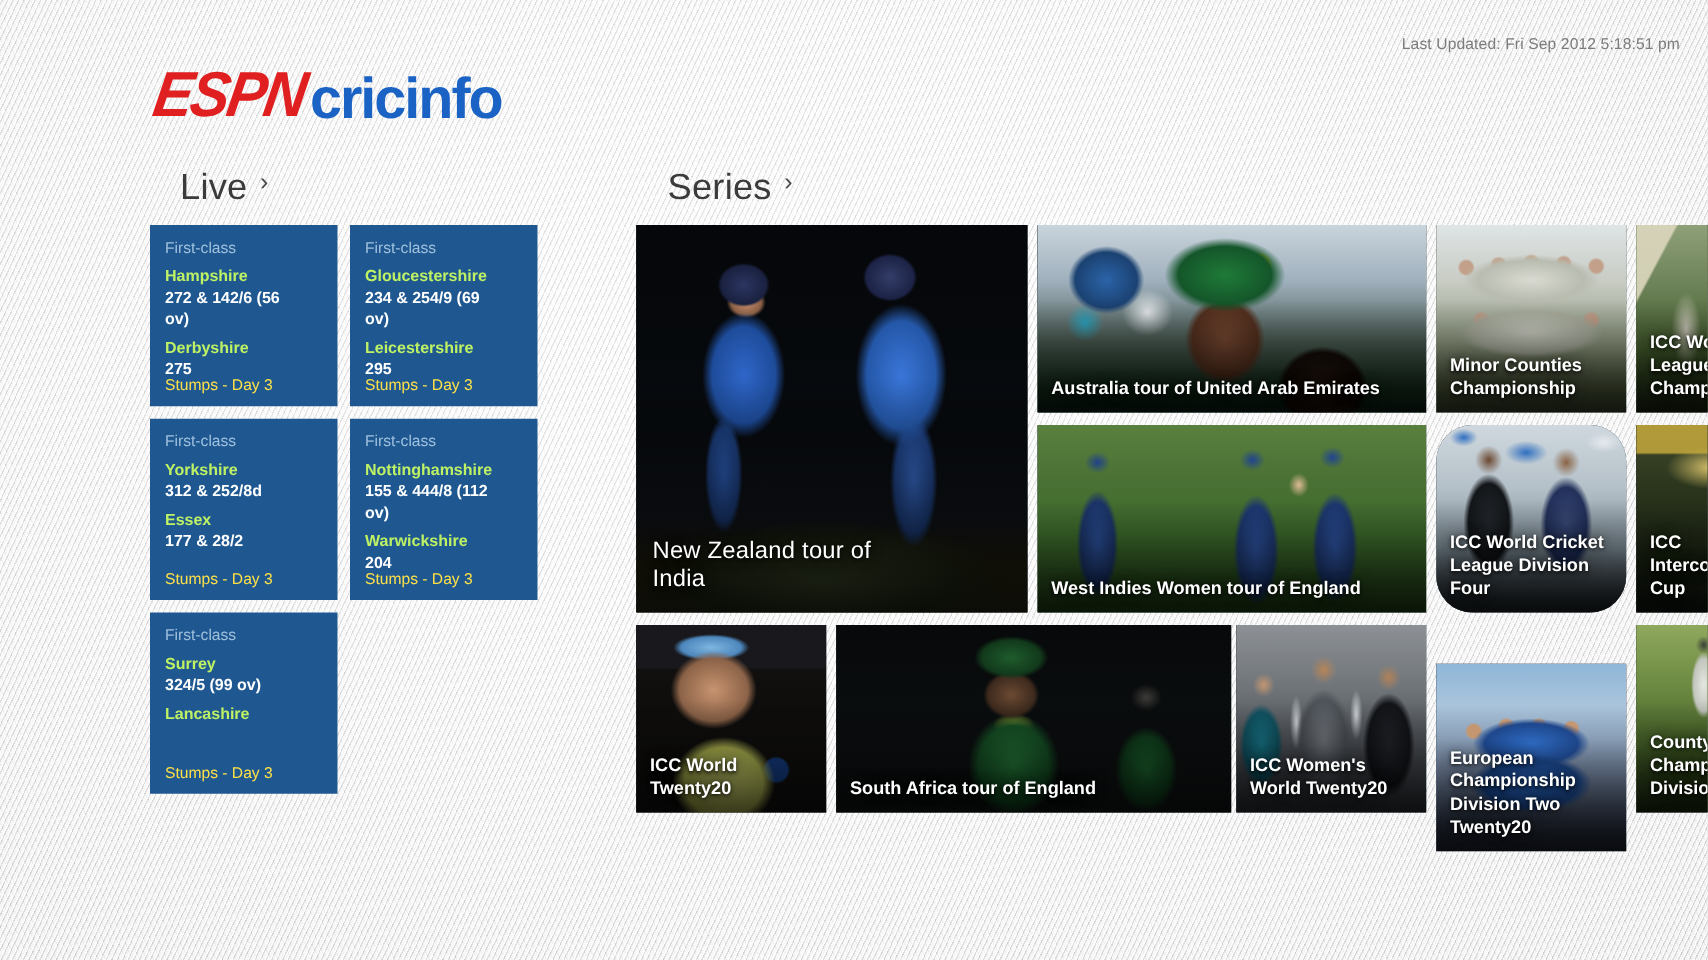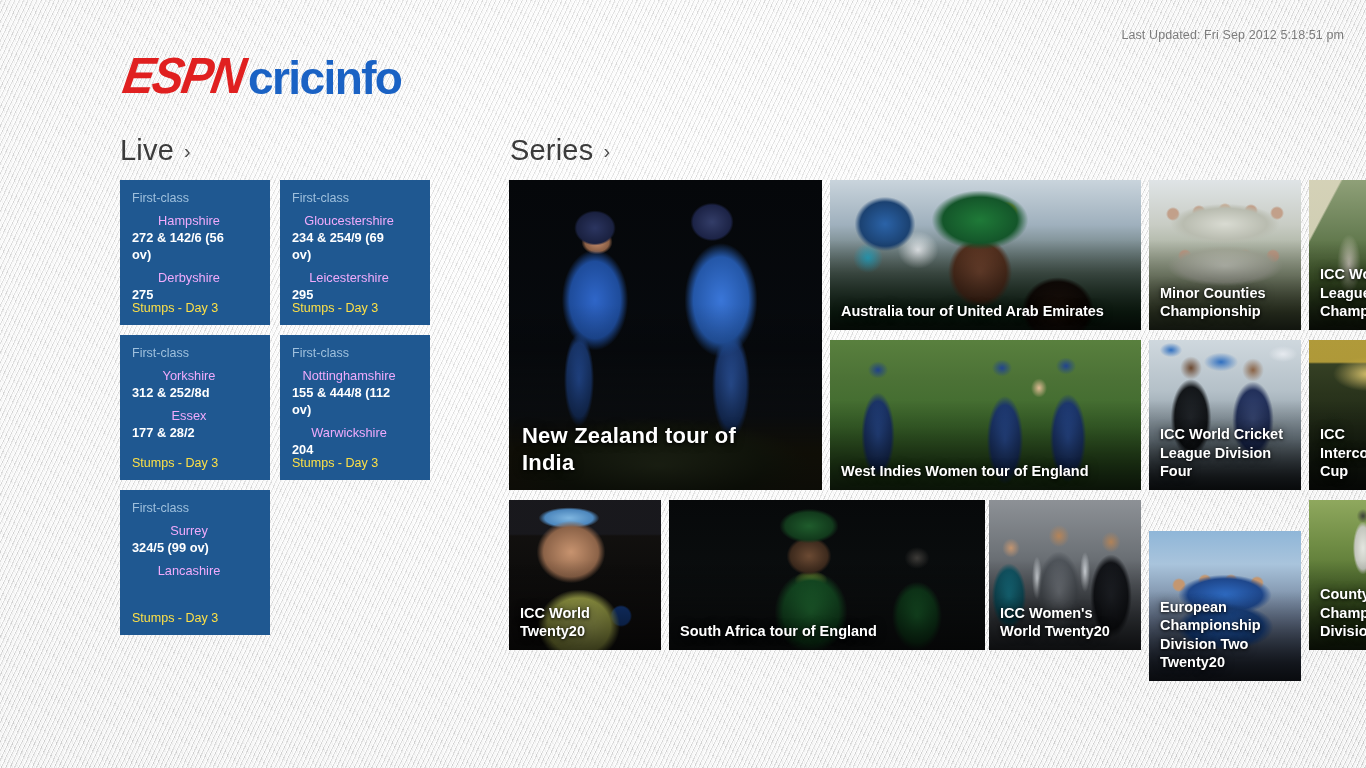--- a/index.html
+++ b/index.html
@@ -70,22 +70,22 @@
   }
 
   
   .section-head {
     position: absolute;
     font-size: 29px;
     font-weight: 300;
     color: #3b3b3b;
     letter-spacing: 0.2px;
     display: flex;
-    align-items: center;
     white-space: nowrap;
+    margin-left: 24px;
   }
   .section-head .chev {
     font-size: 20px;
     color: #4a4a4a;
     margin-left: 10px;
     font-weight: 300;
     position: relative;
     top: 1px;
   }
   #live-head { left: 120px; top: 134px; }
@@ -110,24 +110,23 @@
     overflow: hidden;
   }
   .live-format {
     font-size: 12.5px;
     color: #9fc0dd;
     margin-bottom: 7px;
     line-height: 1.2;
   }
   .live-team {
     font-size: 12.8px;
-    font-weight: normal;
-    color: #f0abfc;
+    font-weight: bold;
+    color: #bef264;
     line-height: 1.32;
-    text-align: center;
   }
   .live-score {
     font-size: 12.8px;
     font-weight: bold;
     color: #ffffff;
     line-height: 1.32;
     margin-bottom: 6px;
   }
   .live-score.empty { margin-bottom: 6px; min-height: 0; }
   .live-status {
@@ -164,35 +163,35 @@
     right: 8px;
     bottom: 9px;
     color: #ffffff;
     font-weight: bold;
     font-size: 14.5px;
     line-height: 1.28;
     text-shadow: 0 1px 3px rgba(0,0,0,0.85), 0 0 10px rgba(0,0,0,0.6);
     white-space: pre-line;
   }
   .stile.big .caption {
-    font-weight: 700;
-    font-size: 22px;
+    font-weight: 400;
+    font-size: 19px;
     line-height: 1.2;
     left: 13px;
     bottom: 14px;
     letter-spacing: 0.2px;
   }
 
   
   #tile-nz      { left: 0;   top: 0;   width: 313px; height: 310px; }
   #tile-aus     { left: 321px; top: 0;   width: 311px; height: 150px; }
   #tile-wiw     { left: 321px; top: 160px; width: 311px; height: 150px; }
   #tile-minor   { left: 640px; top: 0;   width: 152px; height: 150px; }
   #tile-iccwclc { left: 800px; top: 0;   width: 152px; height: 150px; }
-  #tile-iccwcl4 { left: 640px; top: 160px; width: 152px; height: 150px; }
+  #tile-iccwcl4 { left: 640px; top: 160px; width: 152px; height: 150px; border-radius: 29px; }
   #tile-iccic   { left: 800px; top: 160px; width: 152px; height: 150px; }
   #tile-wt20    { left: 0;   top: 320px; width: 152px; height: 150px; }
   #tile-sa      { left: 160px; top: 320px; width: 316px; height: 150px; }
   #tile-iccwwt20{ left: 480px; top: 320px; width: 152px; height: 150px; }
   #tile-euro    { left: 640px; top: 320px; width: 152px; height: 150px; margin-top: 31px; }
   #tile-county  { left: 800px; top: 320px; width: 152px; height: 150px; }
 
   
   .ph-nz {
     background:

